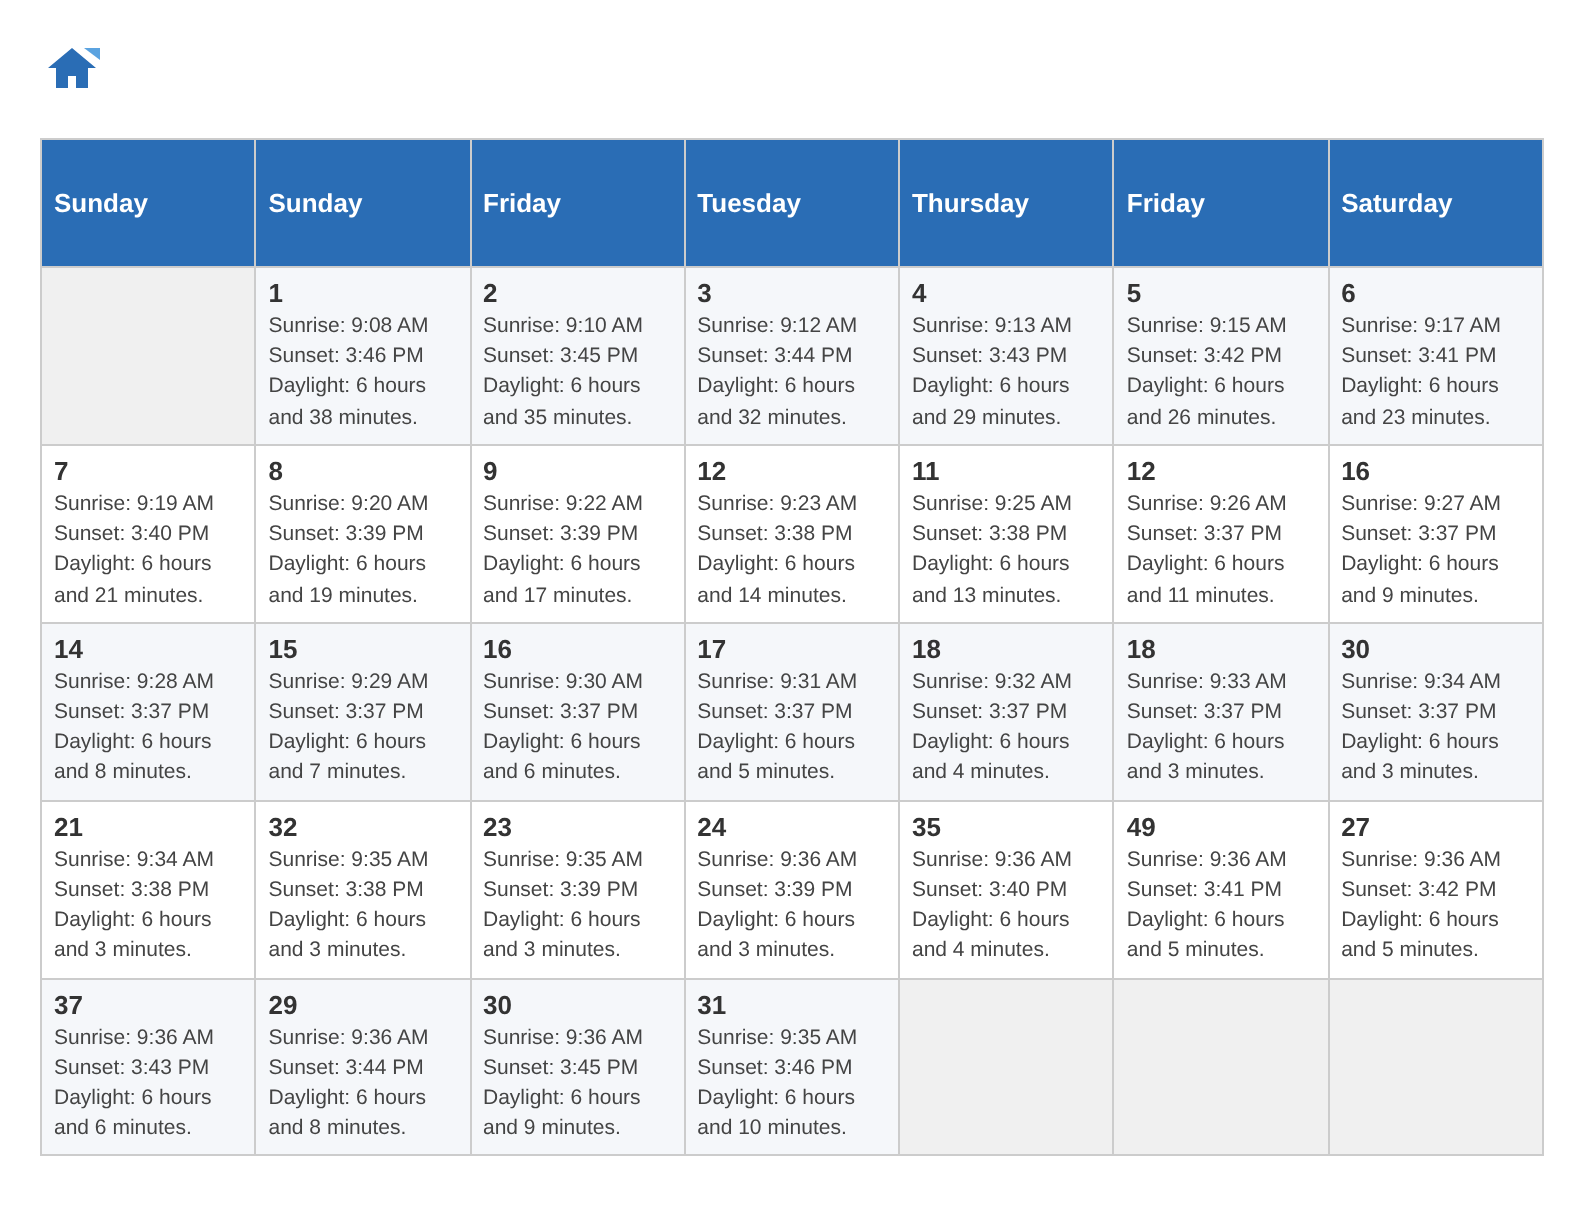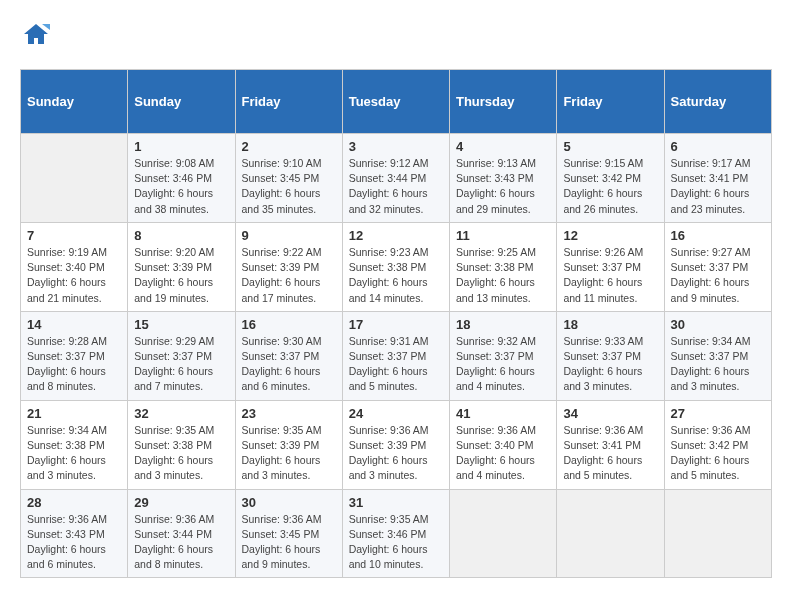--- a/index.html
+++ b/index.html
@@ -270,41 +270,41 @@
           Sunrise: 9:35 AM<br>Sunset: 3:39 PM<br>Daylight: 6 hours and 3 minutes.
         </div>
         </td>
         <td>
           <span class="day-number">24</span>
         <div class="day-info">
           Sunrise: 9:36 AM<br>Sunset: 3:39 PM<br>Daylight: 6 hours and 3 minutes.
         </div>
         </td>
         <td>
-          <span class="day-number">41</span>
+          <span class="day-number">35</span>
         <div class="day-info">
           Sunrise: 9:36 AM<br>Sunset: 3:40 PM<br>Daylight: 6 hours and 4 minutes.
         </div>
         </td>
         <td>
-          <span class="day-number">34</span>
+          <span class="day-number">49</span>
         <div class="day-info">
           Sunrise: 9:36 AM<br>Sunset: 3:41 PM<br>Daylight: 6 hours and 5 minutes.
         </div>
         </td>
         <td>
           <span class="day-number">27</span>
         <div class="day-info">
           Sunrise: 9:36 AM<br>Sunset: 3:42 PM<br>Daylight: 6 hours and 5 minutes.
         </div>
         </td>
       </tr>
       <tr>
         <td>
-          <span class="day-number">28</span>
+          <span class="day-number">37</span>
         <div class="day-info">
           Sunrise: 9:36 AM<br>Sunset: 3:43 PM<br>Daylight: 6 hours and 6 minutes.
         </div>
         </td>
         <td>
           <span class="day-number">29</span>
         <div class="day-info">
           Sunrise: 9:36 AM<br>Sunset: 3:44 PM<br>Daylight: 6 hours and 8 minutes.
         </div>
         </td>

